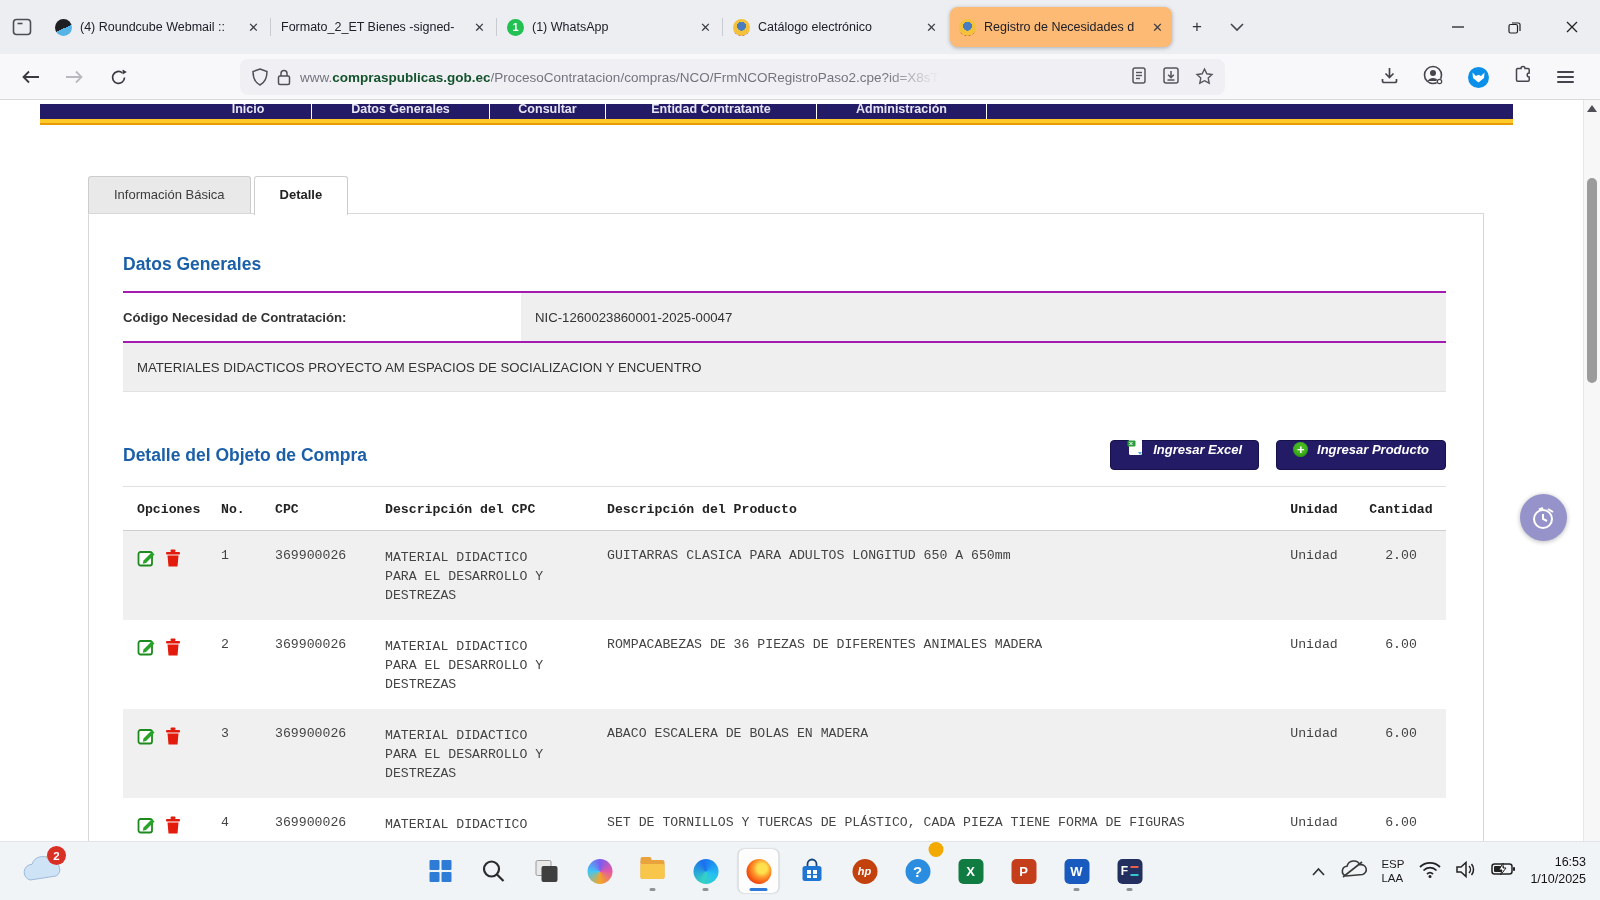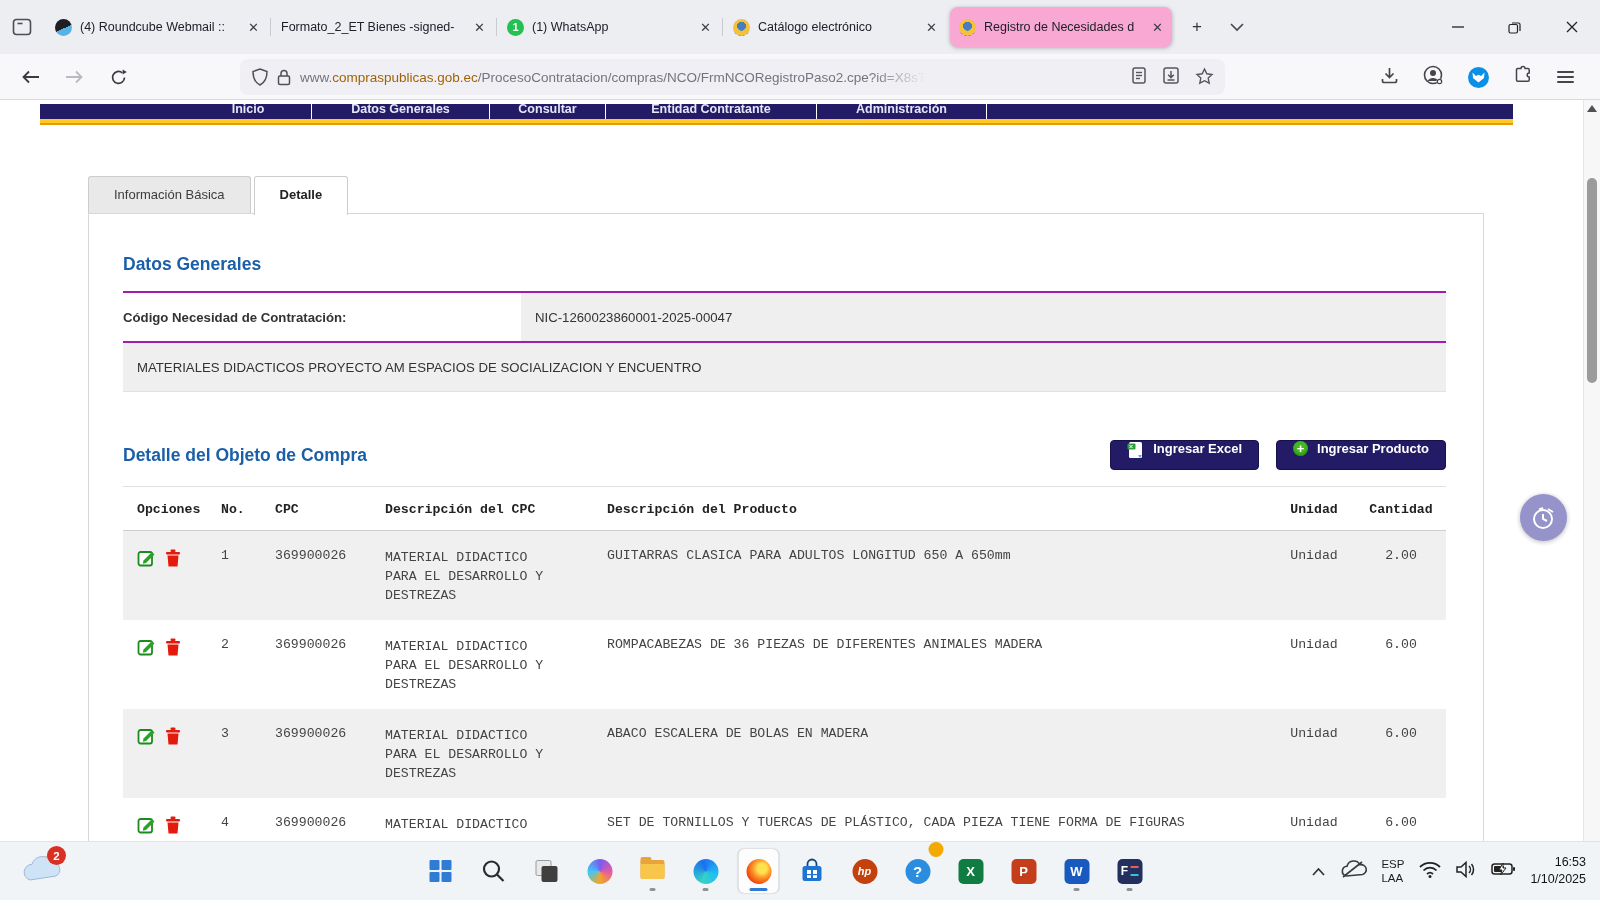--- a/index.html
+++ b/index.html
@@ -6,40 +6,40 @@
   *{box-sizing:border-box;}
   .screen{position:relative;width:1600px;height:900px;overflow:hidden;background:#fff;
           font-family:"Liberation Sans",sans-serif;-webkit-font-smoothing:antialiased;}
 
   
   .tabstrip{position:absolute;left:0;top:0;width:1600px;height:54px;background:#eceef2;display:flex;align-items:center;}
   .sidebar-btn{width:44px;height:54px;display:flex;align-items:center;justify-content:center;}
   .tab{height:40px;width:222px;margin:7px 2px;border-radius:8px;display:flex;align-items:center;
        padding:0 9px;font-size:12.5px;color:#20202a;position:relative;}
   .tab .sep{position:absolute;left:-2px;top:11px;height:18px;width:1px;background:#c9cbd2;}
-  .tab.active{background:#f9a8d4;box-shadow:0 1px 4px rgba(0,0,0,.28);}
+  .tab.active{background:#fdba74;box-shadow:0 1px 4px rgba(0,0,0,.28);}
   .tab .favicon{width:17px;height:17px;margin-right:8px;flex:0 0 auto;border-radius:50%;}
   .tab .tlabel{flex:1;white-space:nowrap;overflow:hidden;}
   .tab .tclose{font-size:13px;color:#3d3d46;padding-left:7px;}
   .fav-roundcube{background:linear-gradient(155deg,#1f1f23 54%,#56b3e6 54%);}
   .fav-whatsapp{background:#23c052;color:#fff;font-size:11px;font-weight:bold;display:flex;align-items:center;justify-content:center;border-radius:50%;}
   .fav-crest{background:radial-gradient(circle at 50% 42%,#4a7cc0 0 34%,#f3c23a 35% 72%,#b03030 73%);border-radius:50%;}
   .newtab-btn,.tablist-btn{width:34px;height:34px;margin-left:6px;border-radius:6px;display:flex;align-items:center;justify-content:center;font-size:17px;color:#33333c;}
   .tablist-btn svg{display:block;}
   .win-controls{margin-left:auto;display:flex;height:54px;}
   .winctl{width:57px;height:54px;display:flex;align-items:center;justify-content:center;color:#222;}
 
   
   .toolbar{position:absolute;left:0;top:54px;width:1600px;height:46px;background:#f8f8fa;border-bottom:1px solid #d9d9de;}
   .navbtn{position:absolute;top:7px;width:34px;height:32px;border-radius:5px;display:flex;align-items:center;justify-content:center;}
   .urlbar{position:absolute;left:240px;top:5px;width:985px;height:36px;background:#f0f0f4;border-radius:8px;
           display:flex;align-items:center;padding:0 12px;font-size:13.5px;}
   .urlbar .uicon{margin-right:9px;display:flex;}
   .url-www,.url-path{color:#74747f;}
-  .url-domain{color:#a16207;font-weight:normal;}
+  .url-domain{color:#14532d;font-weight:bold;}
   .url-path{white-space:nowrap;overflow:hidden;max-width:560px;
             -webkit-mask-image:linear-gradient(90deg,#000 88%,transparent);mask-image:linear-gradient(90deg,#000 88%,transparent);}
   .url-right{margin-left:auto;display:flex;align-items:center;gap:17px;}
   .tb-right{position:absolute;right:26px;top:7px;display:flex;align-items:center;gap:25px;height:32px;}
   .fox-circle{width:21px;height:21px;border-radius:50%;background:#0a90e8;display:flex;align-items:center;justify-content:center;}
   .hamburger div{width:17px;height:2px;background:#45454e;margin:3px 0;border-radius:1px;}
 
   
   .content{position:absolute;left:0;top:100px;width:1600px;height:741px;background:#fff;overflow:hidden;}
   .pagenav{position:absolute;left:40px;top:4px;width:1473px;height:15px;background:#241b66;overflow:hidden;display:flex;}
@@ -58,21 +58,21 @@
   .sec-heading{color:#1a5fa8;font-size:17.5px;font-weight:bold;margin:40px 0 16px;}
   .frows{border-bottom:1px solid #e2e2e2;}
   .frow{display:flex;border-top:2px solid #a21caf;min-height:50px;align-items:stretch;font-size:13.2px;color:#333;}
   .frow .flabel{width:398px;display:flex;align-items:center;font-weight:bold;}
   .frow .fvalue{flex:1;background:#efefef;display:flex;align-items:center;padding-left:14px;}
 
   .dsec-head{margin-top:48px;display:flex;align-items:center;}
   .dsec-head .sec-heading{margin:0;}
   .dsec-btns{margin-left:auto;display:flex;gap:17px;}
   .btn{background:#241b66;color:#fff;font-weight:bold;font-size:13px;height:30px;border-radius:4px;
-       display:inline-flex;align-items:flex-start;gap:9px;padding:0 16px;border:1px solid #17114a;}
+       display:inline-flex;align-items:flex-end;gap:9px;padding:12px 16px;border:1px solid #17114a;font-style:italic;}
   .plus-ic{width:15px;height:15px;border-radius:50%;background:#45b820;color:#fff;font-size:13px;line-height:15px;
            text-align:center;font-weight:bold;box-shadow:inset 0 -2px 3px rgba(0,90,0,.4);}
 
   .dtable{margin-top:16px;border-top:1px solid #e0e0e0;font-size:13.2px;}
   .thead,.trow{display:grid;grid-template-columns:98px 54px 110px 222px 1fr 84px 90px;column-gap:0;font-family:Liberation Mono, monospace;}
   .thead{padding:15px 0 13px;border-bottom:1px solid #cfcfcf;font-weight:bold;color:#222;}
   .trow{min-height:89px;padding-top:17px;color:#444;}
   .trow.odd{background:#f0f0f0;}
   .cell-cpcdesc{max-width:162px;line-height:1.45;}
   .cell-center{text-align:center;}

